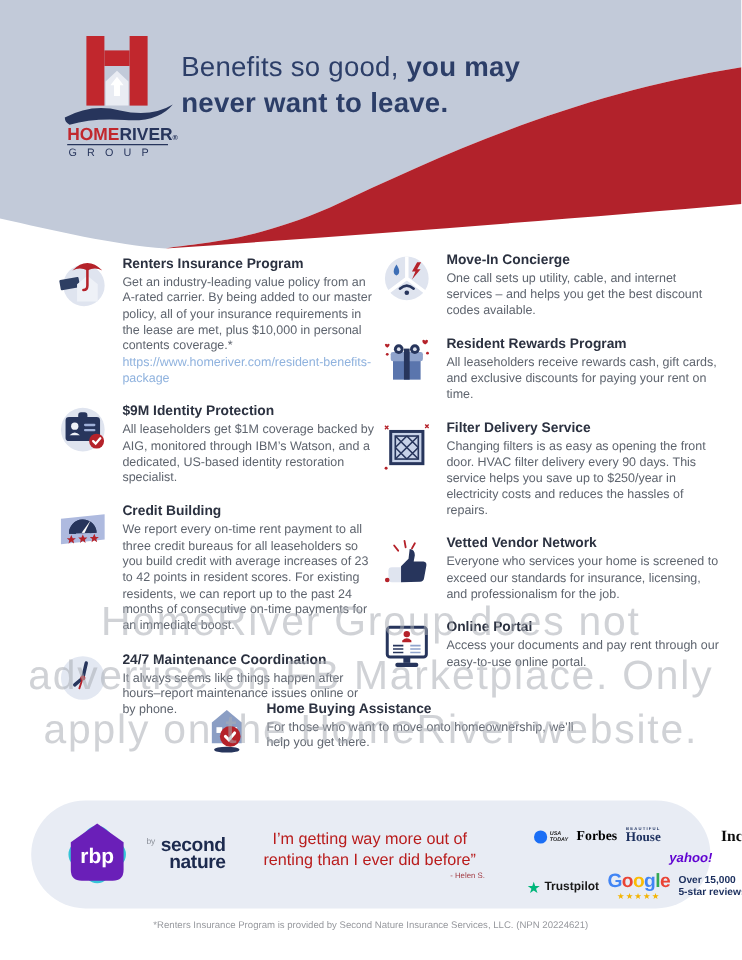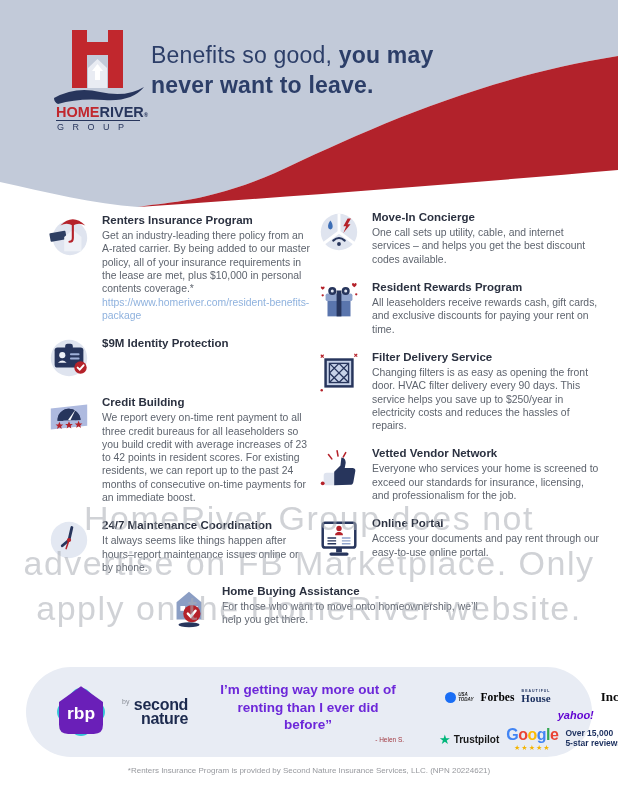--- a/index.html
+++ b/index.html
@@ -40,21 +40,21 @@
   
   .bottom-card{position:absolute;left:26px;top:667px;width:566px;height:90px;
                background:#e8ecf4;border-radius:45px;box-sizing:border-box;
                display:flex;align-items:center;padding:0 24px 0 22px;gap:10px;}
   .rbp-block{display:flex;align-items:center;gap:8px;flex:none;}
   .rbp-logo{width:66px;height:66px;position:relative;flex:none;}
   .by{font-size:7px;color:#8a8f98;vertical-align:top;}
   .sn{font-size:16px;line-height:14px;font-weight:700;color:#1c2a4e;letter-spacing:-.3px;}
   .sn div:last-child{text-align:right;}
   .quote{width:192px;margin-left:14px;flex:none;text-align:center;}
-  .quote .q{font-size:13.5px;line-height:1.32;font-weight:700;color:#6d28d9;}
+  .quote .q{font-size:13.5px;line-height:1.32;font-weight:400;color:#b91c1c;}
   .quote .attr{font-size:6.5px;color:#a23a42;text-align:right;margin-top:2px;}
 
   .media{margin-left:auto;width:208px;flex:none;}
   .media-row{display:flex;align-items:center;justify-content:flex-end;gap:7px;}
   .media-row + .media-row{margin-top:6px;}
   .usatoday{display:flex;align-items:center;gap:2px;}
   .usatoday .dot{width:11px;height:11px;border-radius:50%;background:#1a6ef5;}
   .usatoday .txt{font-size:4.5px;font-weight:700;font-style:italic;line-height:5px;color:#1a1a1a;}
   .forbes{font-family:"Liberation Serif",serif;font-weight:700;font-size:11.5px;color:#000;}
   .house{display:flex;flex-direction:column;align-items:center;line-height:1;}
@@ -108,41 +108,42 @@
         <svg viewBox="0 0 48 48">
           <circle cx="25" cy="27" r="18" fill="#dfe4ef"></circle>
           <rect x="4" y="21" width="17" height="9" rx="1" fill="#2e3f63" transform="rotate(-10 12 25)"></rect>
           <path d="M19 26 L28 18.5 L37 26 V41 H19 Z" fill="#eef1f7"></path>
           <path d="M15 14 Q28 1 41 14 Q34.5 10.5 28 14 Q21.5 10.5 15 14 Z" fill="#b5222a"></path>
           <path d="M28 13 V27 q0 4 -3.5 4" stroke="#b5222a" stroke-width="2.2" fill="none" stroke-linecap="round"></path>
         </svg>
       </div>
       <div class="btext">
         <h3>Renters Insurance Program</h3>
-        <p>Get an industry-leading there policy from an A-rated carrier. By being added to our master policy, all of your insurance requirements in the lease are met, plus $10,000 in personal contents coverage.*</p>
+        <p>Get an industry-leading value policy from an A-rated carrier. By being added to our master policy, all of your insurance requirements in the lease are met, plus $10,000 in personal contents coverage.*</p>
         <a href="#" class="blink">https://www.homeriver.com/resident-benefits-package</a>
       </div>
     </div>
 
     <div class="benefit">
       <div class="bicon">
         <svg viewBox="0 0 48 48">
           <circle cx="24" cy="24" r="19" fill="#dfe4ef"></circle>
           <rect x="20" y="9" width="8" height="7" rx="2.5" fill="#27355c"></rect>
           <rect x="9" y="13" width="30" height="21" rx="3" fill="#27355c"></rect>
           <circle cx="17" cy="21" r="3.2" fill="#eef1f7"></circle>
           <path d="M12.5 29 q4.5 -5 9 0 z" fill="#eef1f7"></path>
           <rect x="25" y="19" width="10" height="2" rx="1" fill="#9fb0d8"></rect>
           <rect x="25" y="23.5" width="10" height="2" rx="1" fill="#9fb0d8"></rect>
           <circle cx="36" cy="34" r="6.5" fill="#b5222a"></circle>
           <path d="M33 34 l2.2 2.2 l4 -4.6" stroke="#fff" stroke-width="2" fill="none" stroke-linecap="round"></path>
         </svg>
       </div>
       <div class="btext">
         <h3>$9M Identity Protection</h3>
+        <p>All leaseholders get $1M coverage backed by AIG, monitored through IBM’s Watson, and a dedicated, US-based identity restoration specialist.</p>
       </div>
     </div>
 
     <div class="benefit">
       <div class="bicon">
         <svg viewBox="0 0 48 48">
           <path d="M5 15 L43 11 L43 33 L5 37 Z" fill="#aebadf"></path>
           <path d="M12 28 A12 12 0 0 1 36 27 L30 27.5 A6 6 0 0 0 18 28.2 Z" fill="#27355c"></path>
           <path d="M12 28 A12 12 0 0 1 36 27 L12 28 Z" fill="#27355c"></path>
           <path d="M23 27 L31 16 L25.5 27.4 Z" fill="#ffffff"></path>

